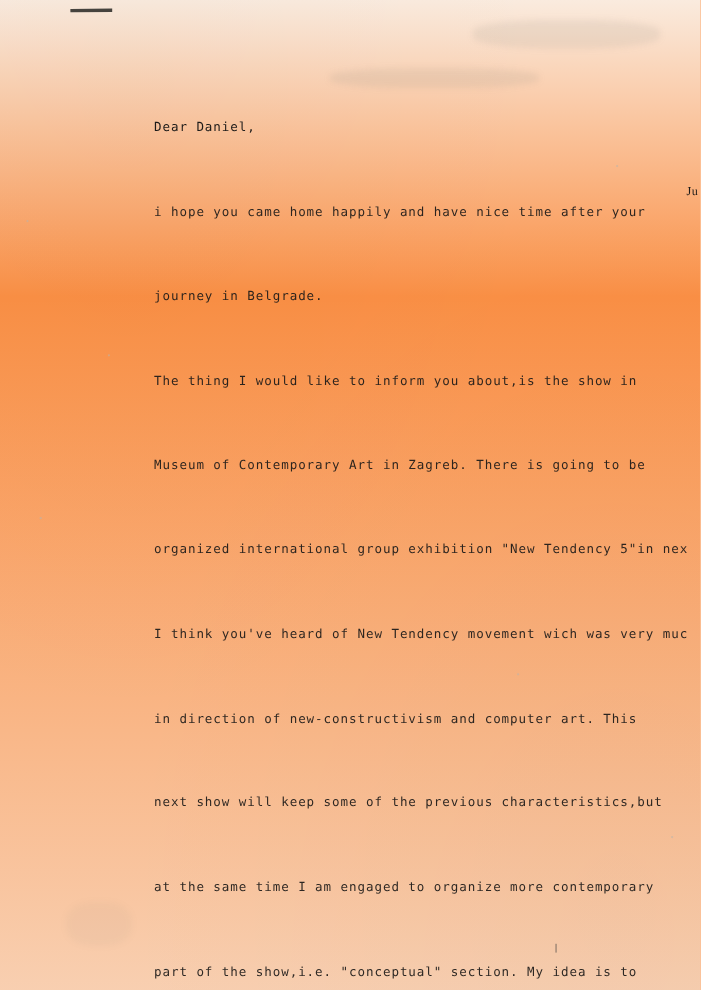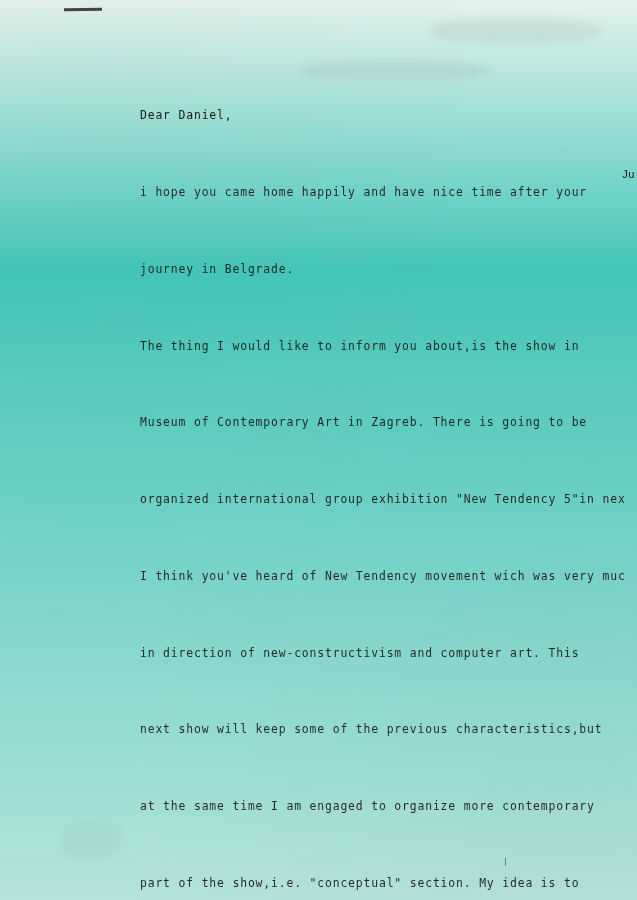--- a/index.html
+++ b/index.html
@@ -4,21 +4,21 @@
 <style>
   html, body {
     margin: 0;
     padding: 0;
     background: #ffffff;
   }
   .page {
     position: relative;
     width: 637px;
     height: 900px;
-    background: #14b8a6;
+    background: #f97316;
     overflow: hidden;
     font-family: "DejaVu Sans Mono", "Liberation Mono", monospace;
   }
   
   .paper-tint {
     position: absolute;
     inset: 0;
     background:
       radial-gradient(ellipse at 18% 8%, rgba(0,0,0,0.016), rgba(0,0,0,0) 55%),
       radial-gradient(ellipse at 88% 92%, rgba(0,0,0,0.018), rgba(0,0,0,0) 60%),
@@ -124,14 +124,14 @@
     
     
     
     
     
     
     
     
   </div>
 
-  <div style="position:absolute; right:2px; top:168px; font-family:Liberation Sans, sans-serif; font-size:11px; color:#1d1b19; letter-spacing:.6px;">Ju</div>
+  <div style="position:absolute; right:2px; top:168px; font-family:Liberation Serif, serif; font-size:11px; color:#1d1b19; letter-spacing:.6px;">Ju</div>
 </div>
 
 </body></html>

